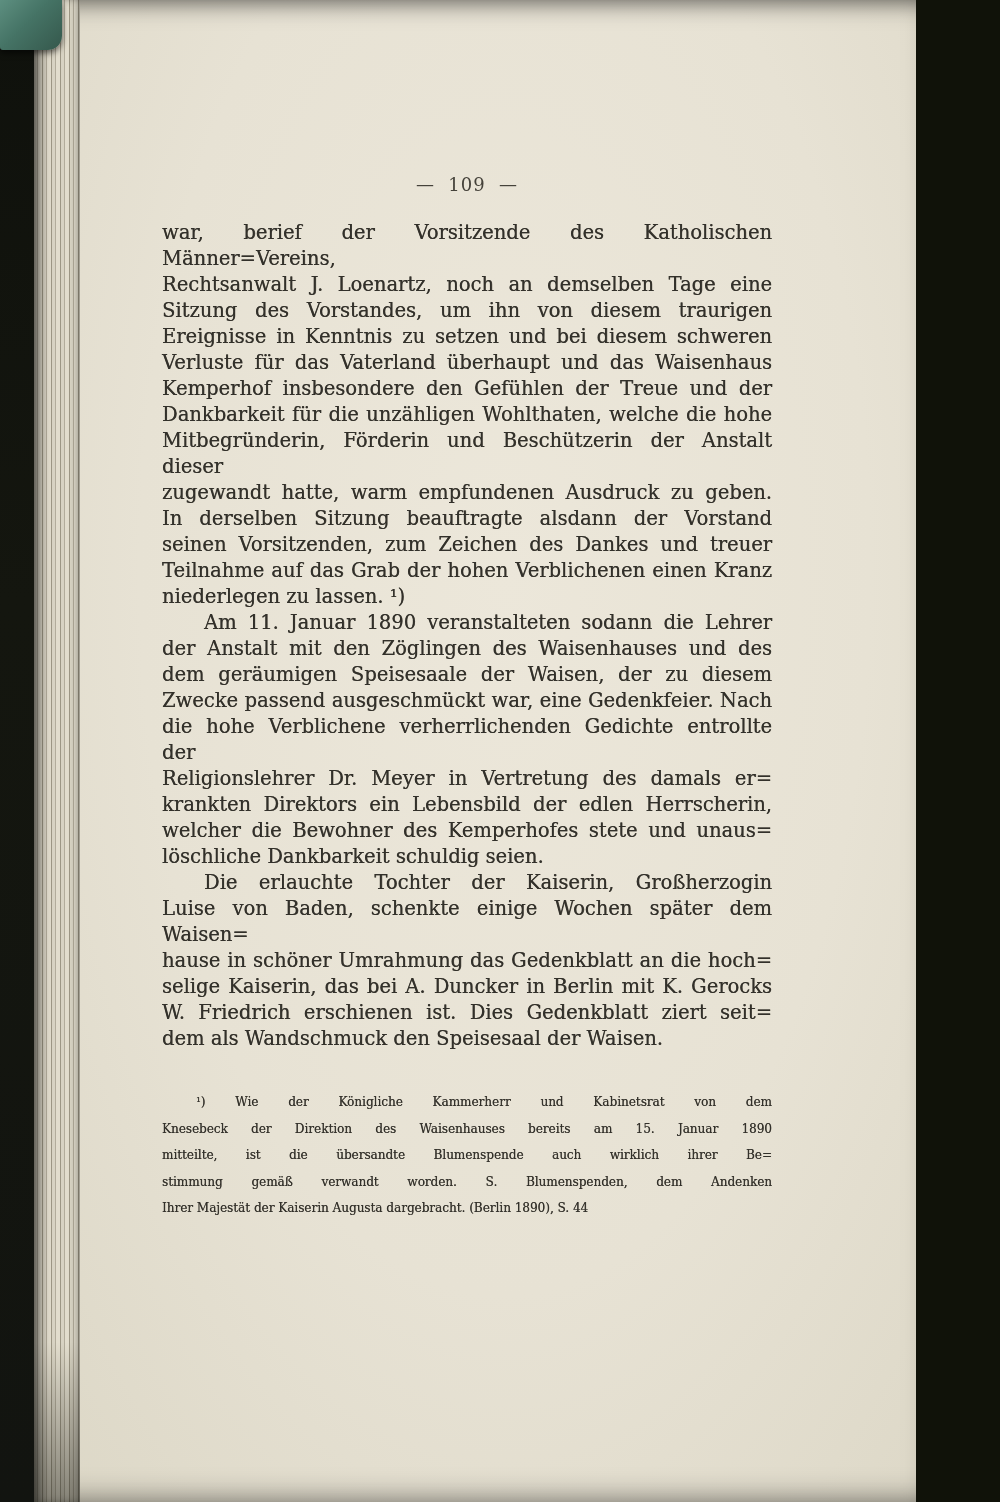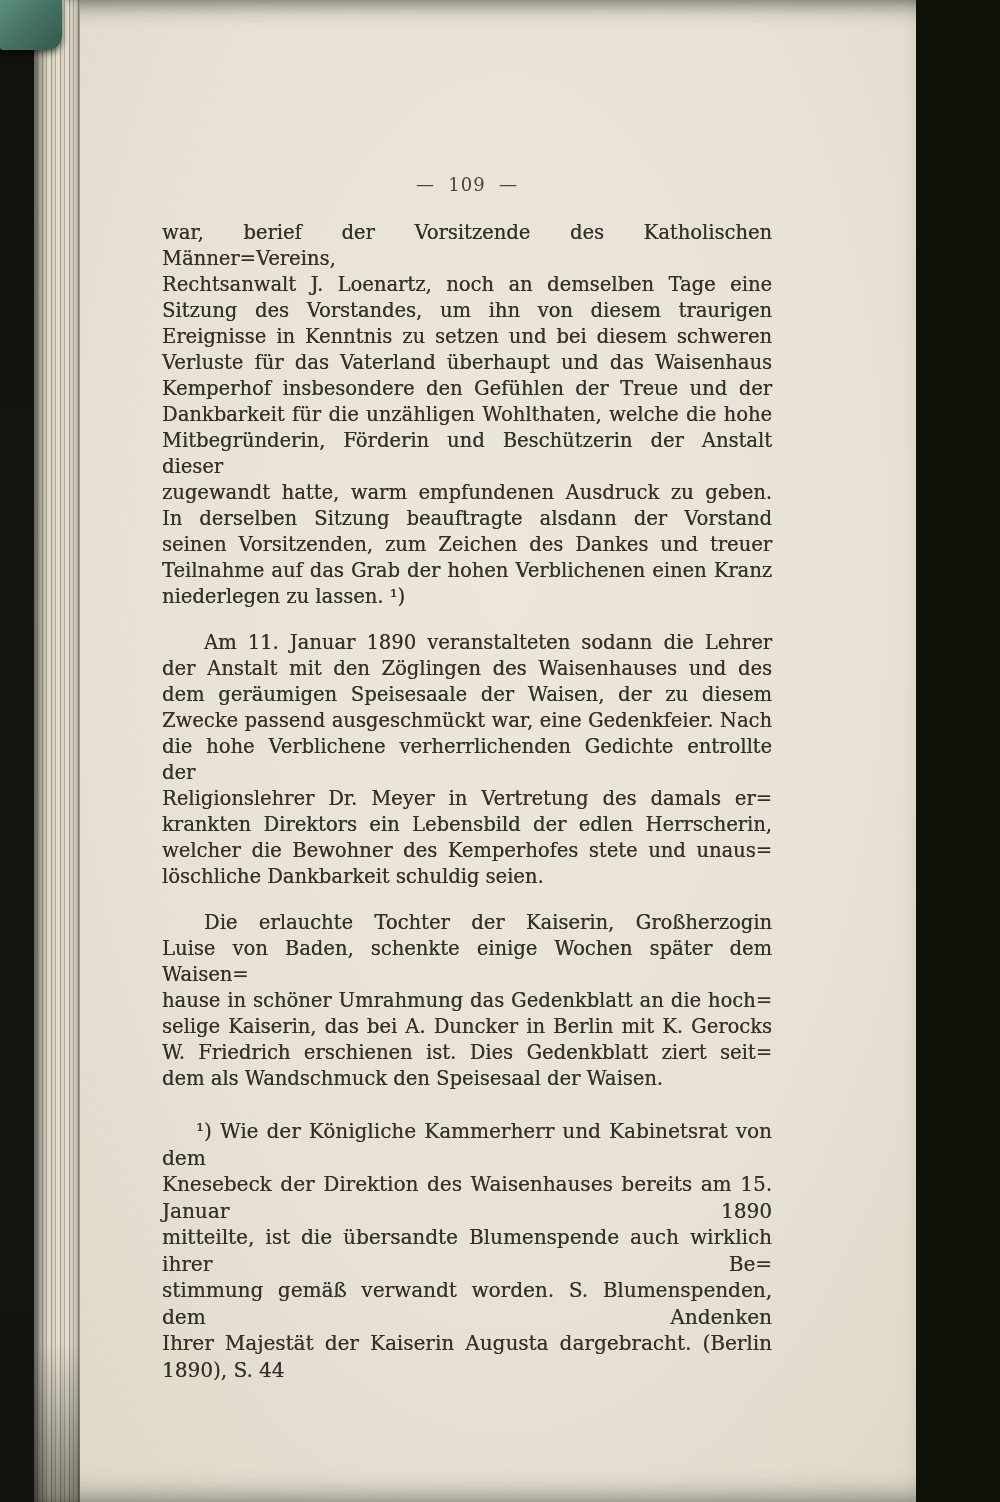--- a/index.html
+++ b/index.html
@@ -67,24 +67,24 @@
     font-size: 19.5px;
     line-height: 26px;
     color: var(--ink, #32302a);
     text-shadow: 0.3px 0 0 rgba(45,42,34,.75);
   }
   .line {
     text-align: justify;
     text-align-last: justify;
   }
   .line.last { text-align-last: left; }
-  .para.indented .line.first { text-indent: 42px; margin-top: 20px; }
+  .para.indented .line.first { text-indent: 42px; }
   .footnote {
-    margin-top: 26px;
-    font-size: 20px;
+    margin-top: 37px;
+    font-size: 12px;
     line-height: 26.5px;
     color: var(--ink, #32302a);
     text-shadow: 0.25px 0 0 rgba(45,42,34,.7);
   }
   .footnote .line.first { text-indent: 34px; }
 </style>
 </head>
 <body>
 
 <div class="scene">

